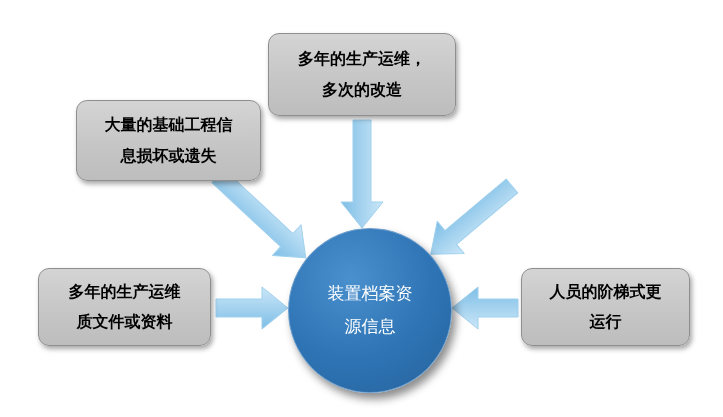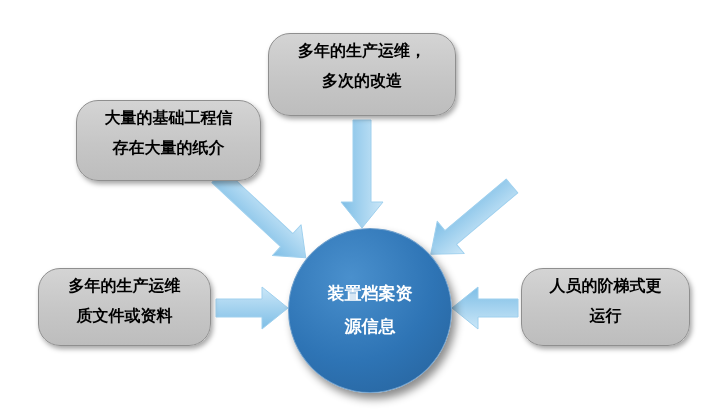--- a/index.html
+++ b/index.html
@@ -18,23 +18,24 @@
   .arrows-layer {
     position: absolute;
     left: 0; top: 0;
     width: 723px; height: 417px;
     pointer-events: none;
   }
   .box {
     position: absolute;
     background: linear-gradient(180deg, #d4d4d4 0%, #c6c6c6 55%, #bdbdbd 100%);
     border: 1px solid #8f8f8f;
-    border-radius: 22px;
+    border-radius: 11px;
     box-shadow: 2px 3px 5px rgba(0,0,0,0.35);
     display: flex;
+    align-items: center;
     justify-content: center;
     text-align: center;
   }
   .box .label {
     font-weight: bold;
     font-size: 16px;
     line-height: 1.9;
     color: #000;
     white-space: pre-line;
     padding: 2px 8px;
@@ -51,21 +52,21 @@
     border-radius: 50%;
     background: radial-gradient(circle at 38% 30%, #4a90cd 0%, #2e74b5 55%, #266199 100%);
     border: 1px solid #6d9ecb;
     box-shadow: 4px 6px 8px rgba(0,0,0,0.45);
     display: flex;
     align-items: center;
     justify-content: center;
     text-align: center;
   }
   .center-circle .label {
-    font-weight: bold;
+    font-weight: normal;
     font-size: 17px;
     line-height: 1.9;
     color: #ffffff;
     white-space: pre-line;
   }
 </style>
 </head>
 <body>
 
 <div class="canvas">
@@ -86,21 +87,21 @@
       <polygon transform="translate(512,186) rotate(140)" points="0,-9 80,-9 80,-21 106,0 80,21 80,9 0,9"></polygon>
 
       <polygon transform="translate(216,308)" points="0,-9 46,-9 46,-21 72,0 46,21 46,9 0,9"></polygon>
 
       <polygon transform="translate(518,308) rotate(180)" points="0,-9 40,-9 40,-21 66,0 40,21 40,9 0,9"></polygon>
     </g>
   </svg>
 
   <div class="box box-top-left">
     <span class="label">大量的基础工程信
-存在大量的纸介</span>
+息损坏或遗失</span>
   </div>
 
   <div class="box box-top">
     <span class="label">多年的生产运维，
 多次的改造</span>
   </div>
 
 
   <div class="box box-left">
     <span class="label">多年的生产运维

